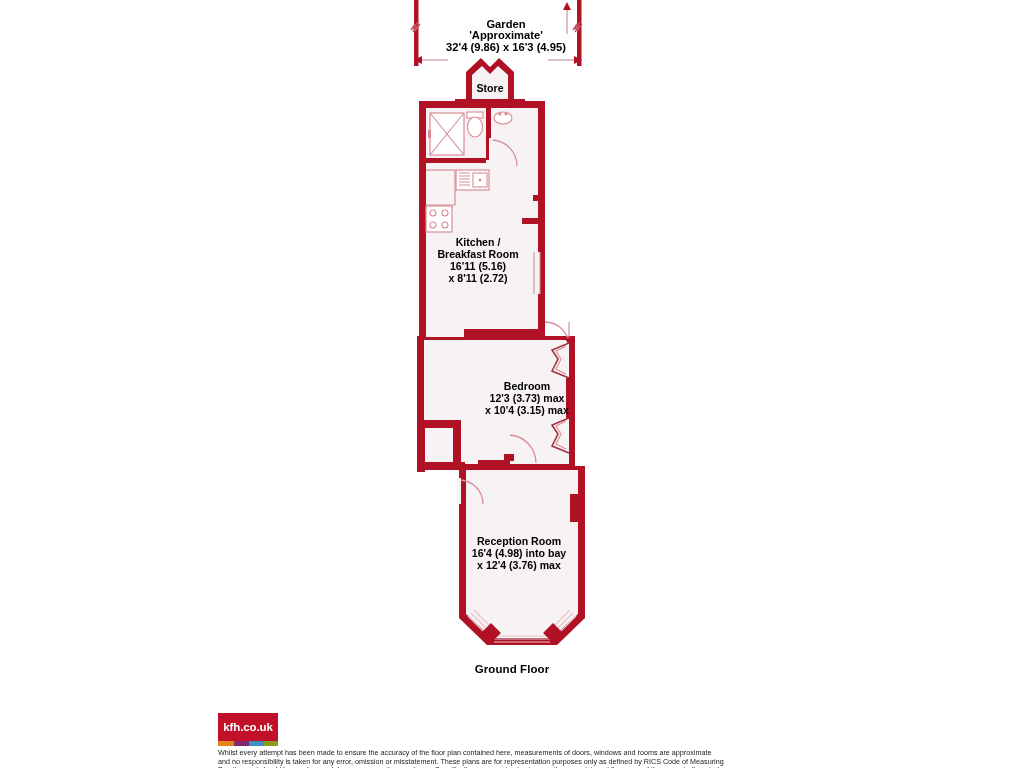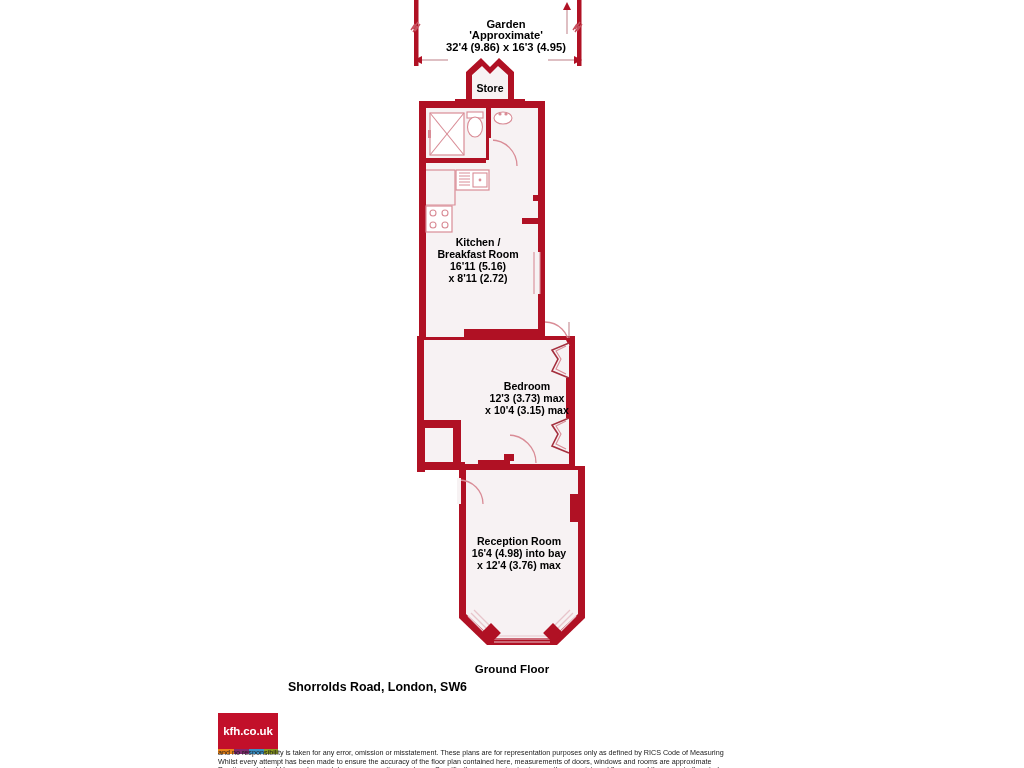--- a/index.html
+++ b/index.html
@@ -51,21 +51,21 @@
   }
 
   .logo-block {
     position: absolute;
     left: 0px;
     top: 34px;
     width: 60px;
   }
   .logo-box {
     width: 60px;
-    height: 36px;
+    height: 28px;
     background: #C2102A;
     color: #ffffff;
     font-size: 11.5px;
     font-weight: bold;
     display: flex;
     align-items: center;
     justify-content: center;
     letter-spacing: -0.1px;
   }
   .logo-stripe {
@@ -352,24 +352,23 @@
       <div class="logo-box">kfh.co.uk</div>
       <div class="logo-stripe">
         <i class="s1"></i>
         <i class="s2"></i>
         <i class="s3"></i>
         <i class="s4"></i>
       </div>
     </div>
 
     <div class="addr-block">
-      <div class="addr-line">Shorrolds Road, London, SW6</div>
     </div>
 
     <div class="disclaimer">
+      <p>Whilst every attempt has been made to ensure the accuracy of the floor plan contained here, measurements of doors, windows and rooms are approximate</p>
       <p>and no responsibility is taken for any error, omission or misstatement.  These plans are for representation purposes only as defined by RICS Code of Measuring</p>
-      <p>Whilst every attempt has been made to ensure the accuracy of the floor plan contained here, measurements of doors, windows and rooms are approximate</p>
       <p>Practice and should be used as such by any prospective purchaser.  Specifically no guarantee is given on the gross internal floor area of the property if quoted</p>
 
     </div>
 
   </div>
 </div>
 
 </body></html>

